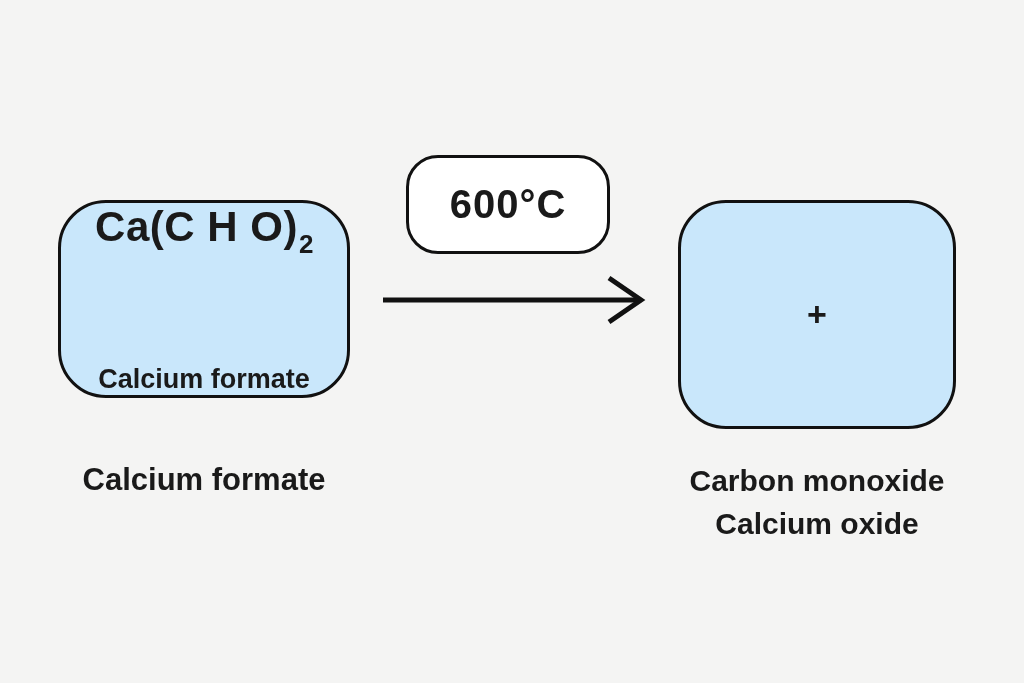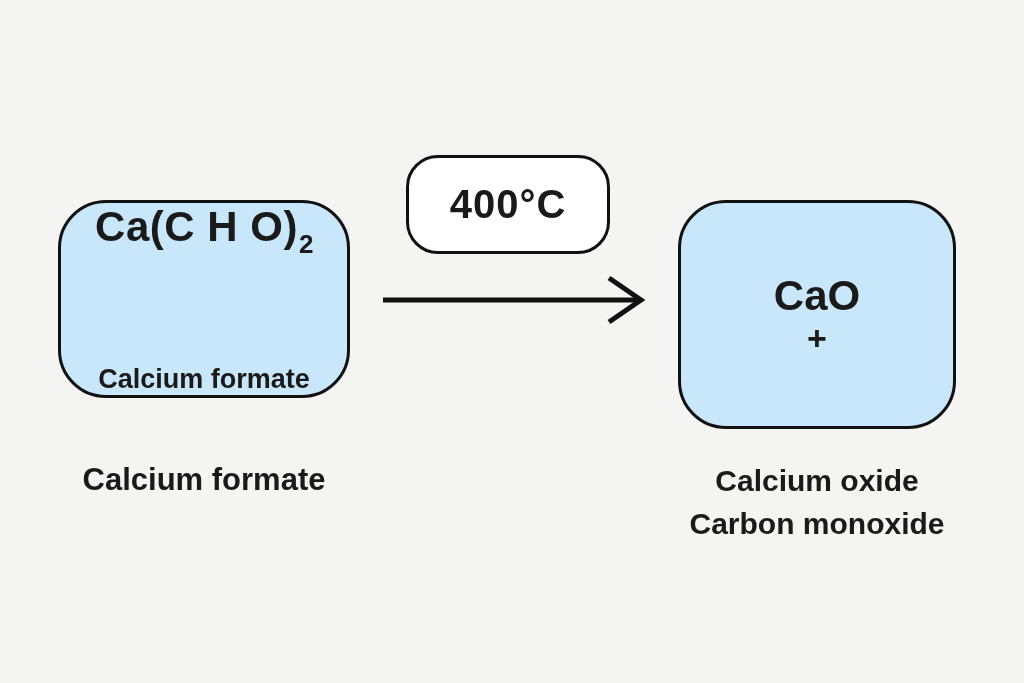--- a/index.html
+++ b/index.html
@@ -107,33 +107,32 @@
 <body>
 
 <div class="stage">
 
   <div class="chem-box reactant-box">
     <div class="formula"><span>Ca(C H O)</span><sub>2</sub></div>
     <div class="inner-label">Calcium formate</div>
   </div>
 
   <div class="temp-badge">
-    <span class="temp-label">400°C</span>
+    <span class="temp-label">600°C</span>
   </div>
 
   <svg class="arrow-svg" viewBox="0 0 270 58" aria-hidden="true">
     <line x1="4" y1="29" x2="258" y2="29" stroke="#111111" stroke-width="5"></line>
     <polyline points="230,7 262,29 230,51" fill="none" stroke="#111111" stroke-width="5" stroke-linejoin="miter"></polyline>
   </svg>
 
   <div class="chem-box product-box">
-    <div class="product-formula">CaO</div>
     <div class="plus-sign">+</div>
   </div>
 
   <div class="caption reactant-caption">Calcium formate</div>
 
   <div class="caption product-caption">
+    <div>Carbon monoxide</div>
     <div>Calcium oxide</div>
-    <div>Carbon monoxide</div>
   </div>
 
 </div>
 
 </body></html>

